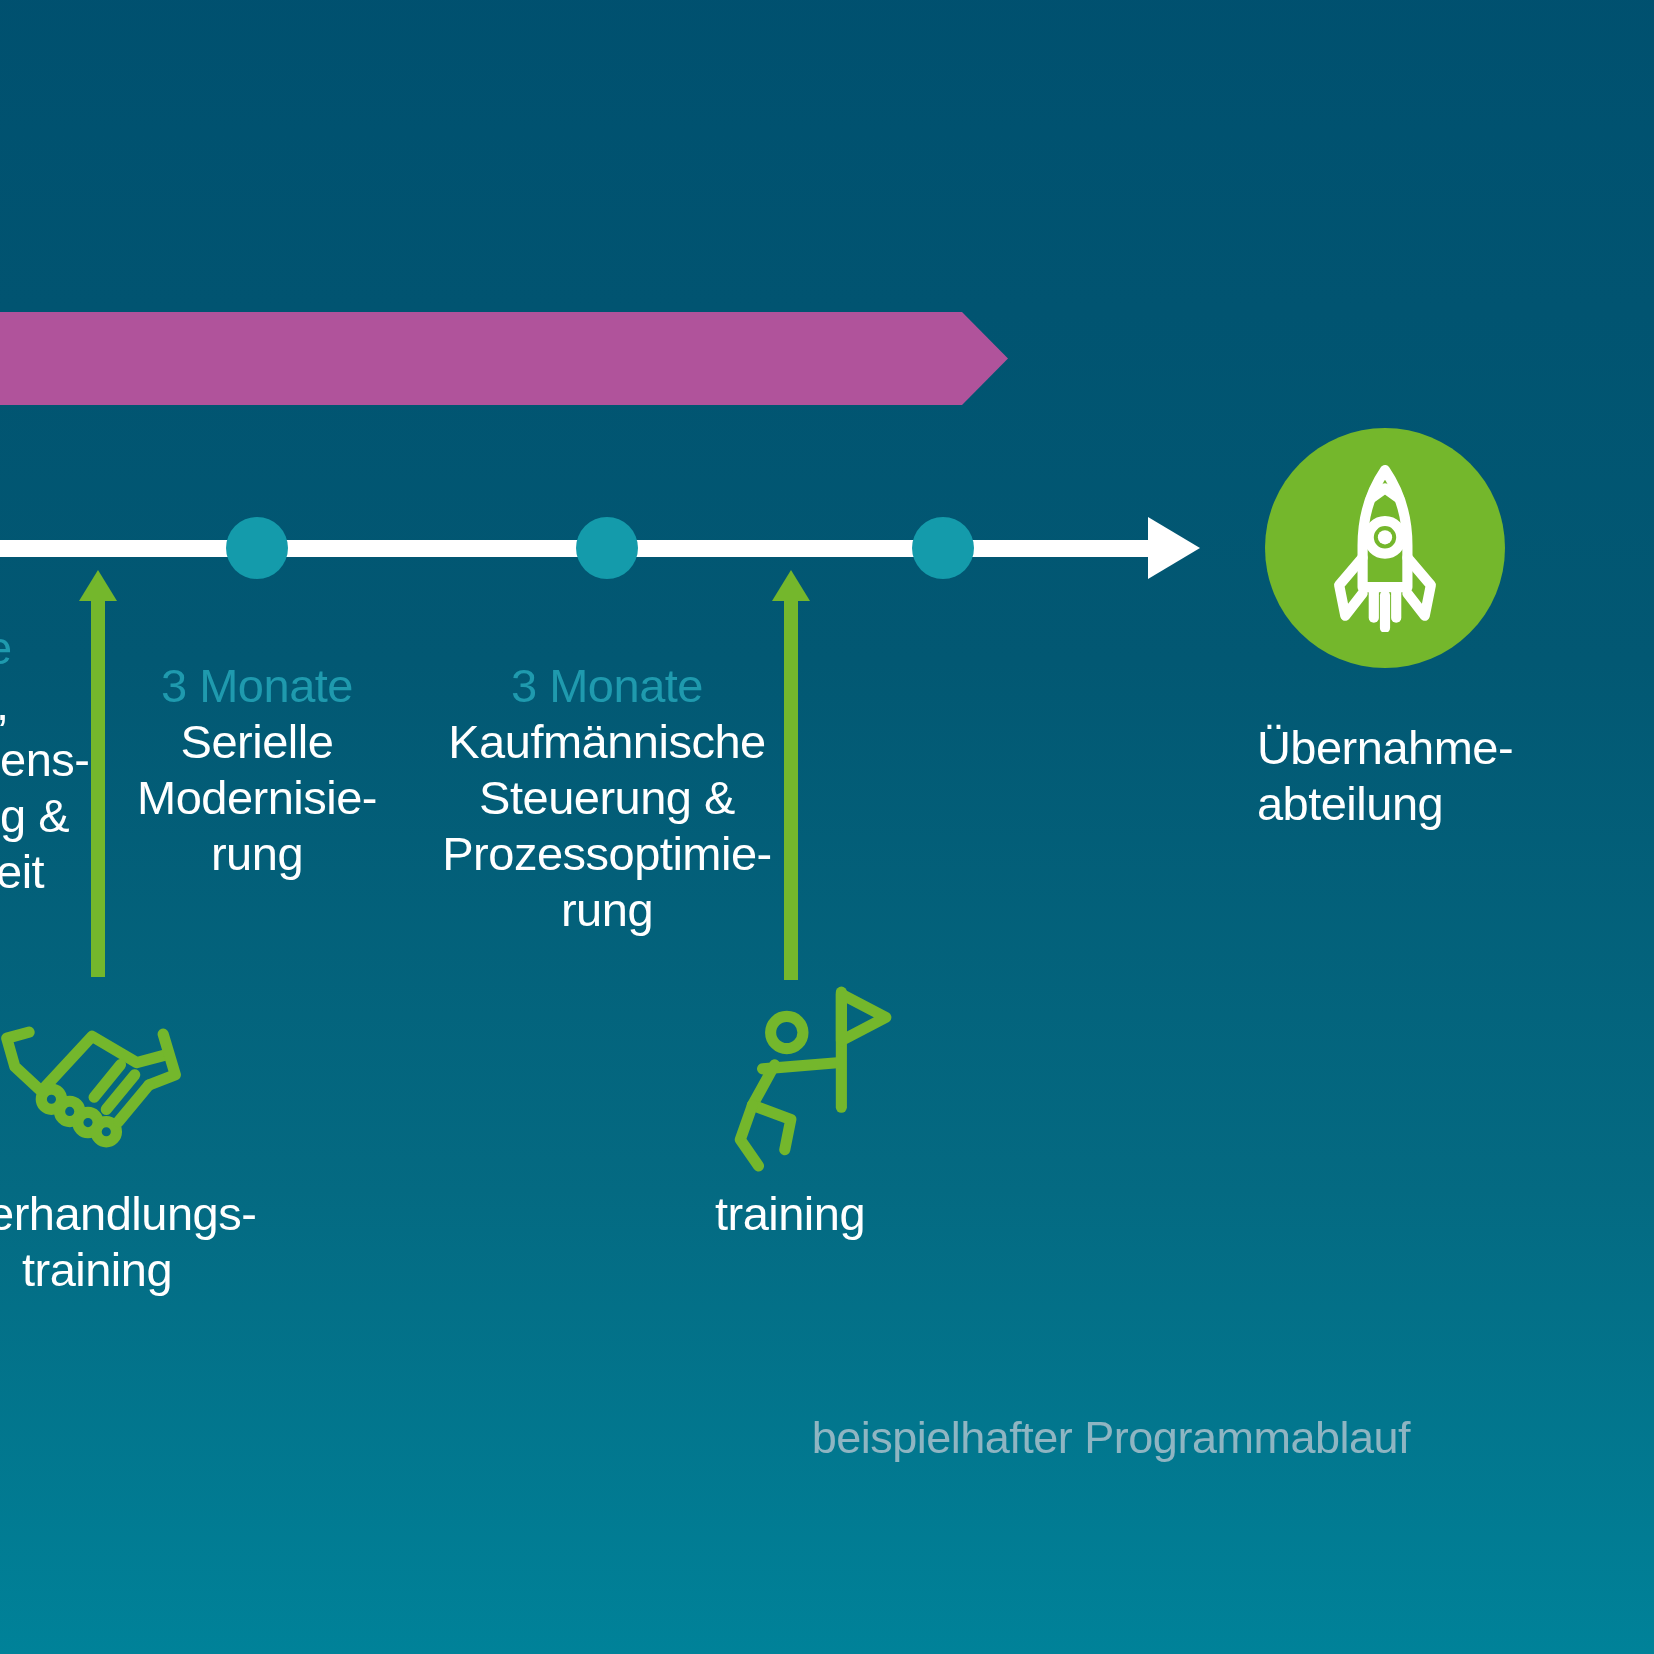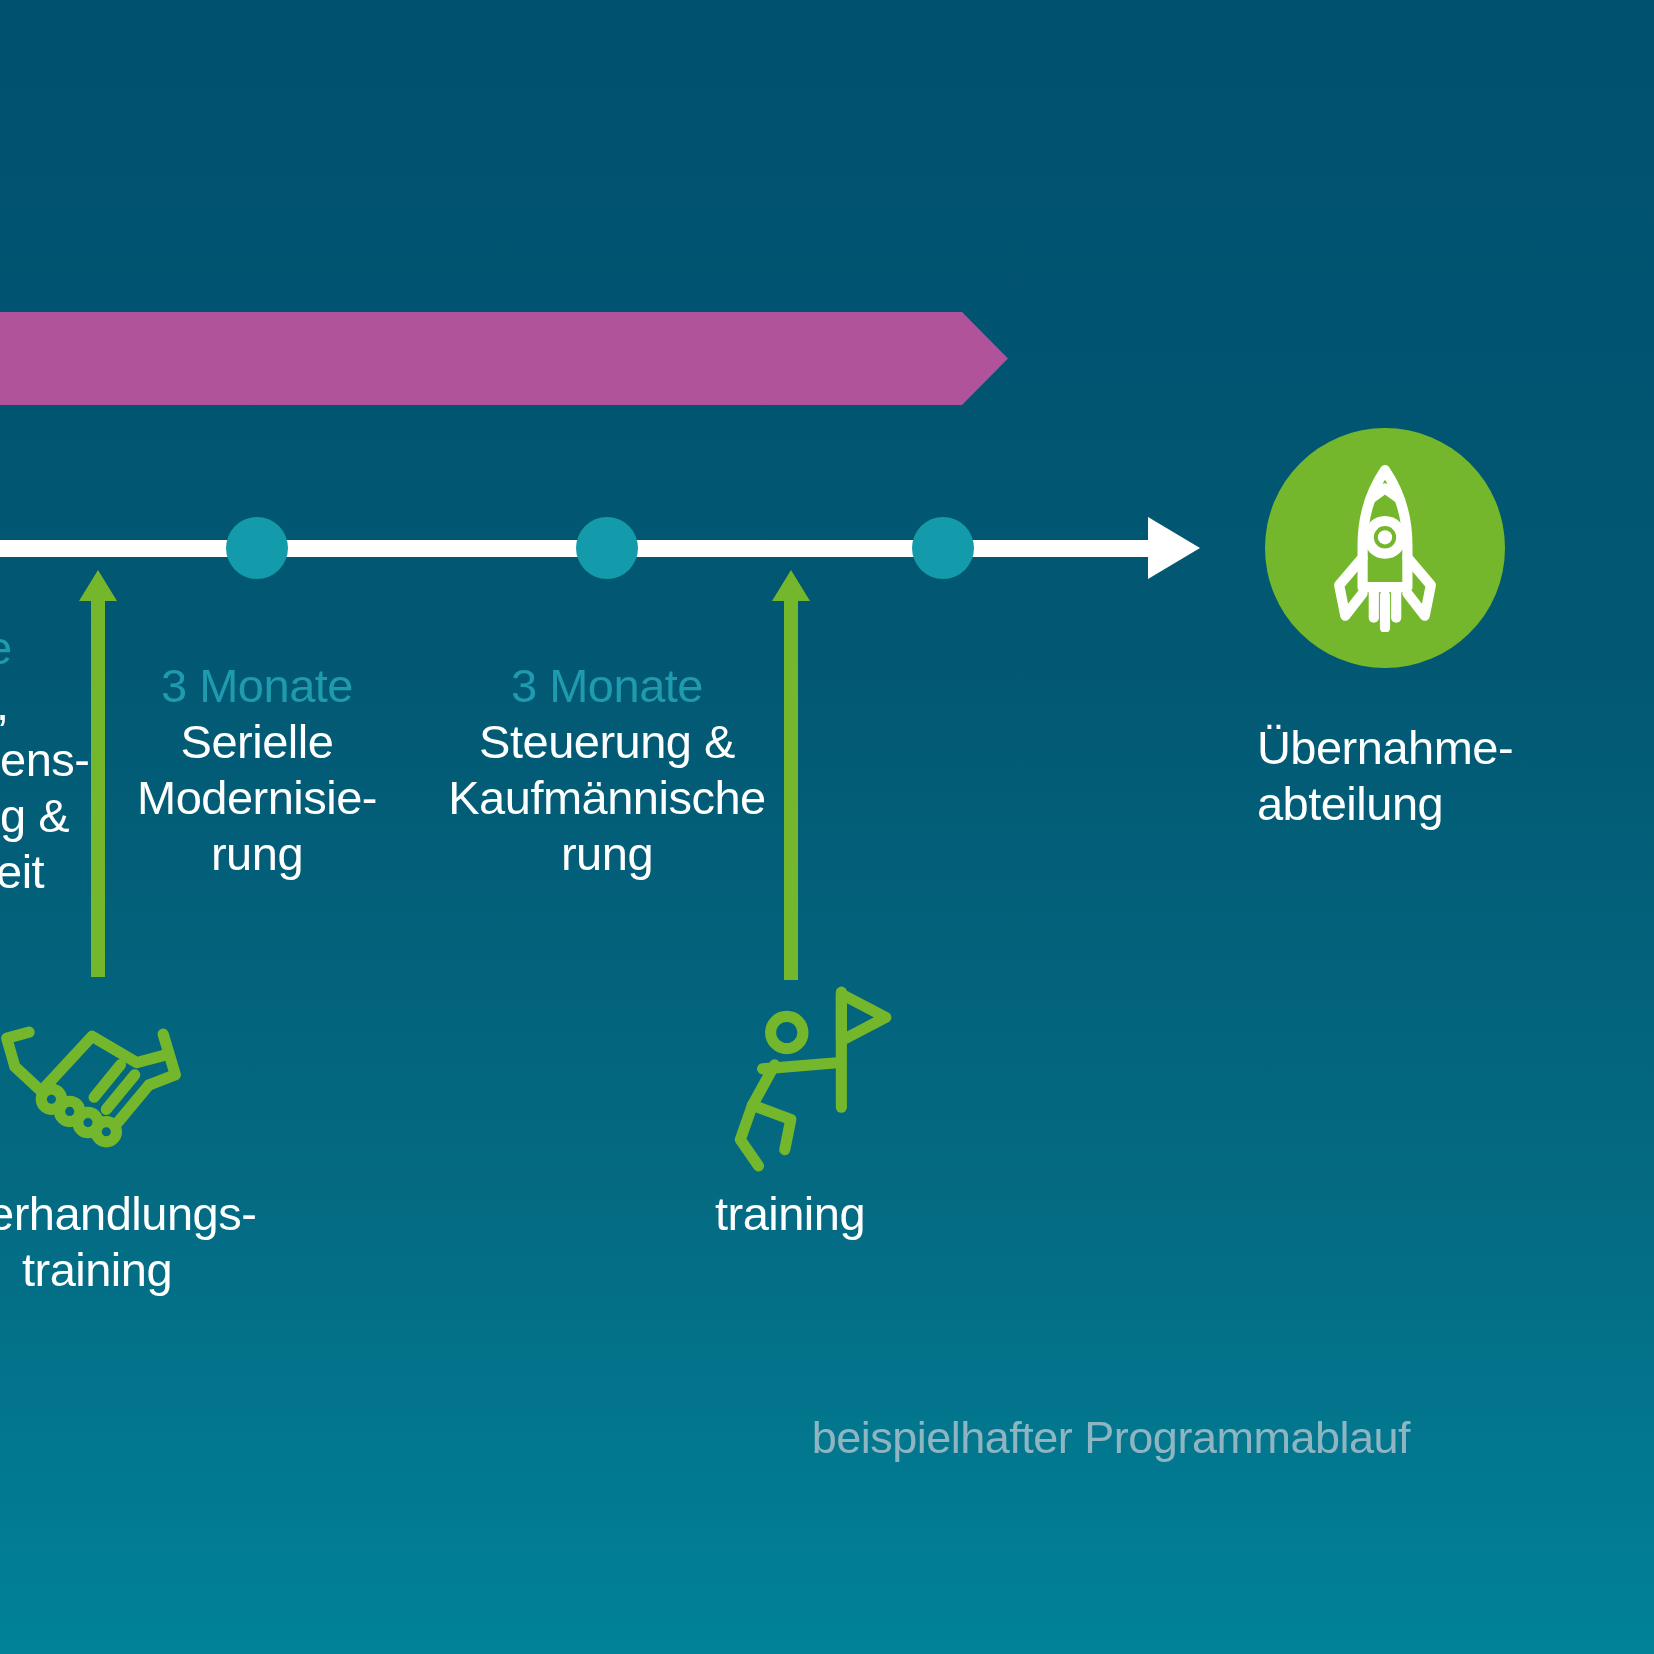--- a/index.html
+++ b/index.html
@@ -86,22 +86,23 @@
 
   <div class="col col-1">
     <div class="duration">3 Monate</div>
     <div>Serielle</div>
     <div>Modernisie-</div>
     <div>rung</div>
   </div>
 
   <div class="col col-2">
     <div class="duration">3 Monate</div>
+    <div>Kaufmännische</div>
     <div>Steuerung &amp;</div>
-    <div>Kaufmännische</div>
+    <div>Prozessoptimie-</div>
     <div>rung</div>
   </div>
 
 
   <div class="dest-circle">
     <svg width="114" height="168" viewBox="0 0 110 165">
       <g fill="none" stroke="#ffffff" stroke-width="10" stroke-linejoin="round" stroke-linecap="round">
         <path d="M55 6 C40 28 33 52 33 80 L33 121 L77 121 L77 80 C77 52 70 28 55 6 Z"></path>
         <path d="M41 34 L55 24 L69 34"></path>
         <circle cx="55" cy="72" r="16"></circle>

